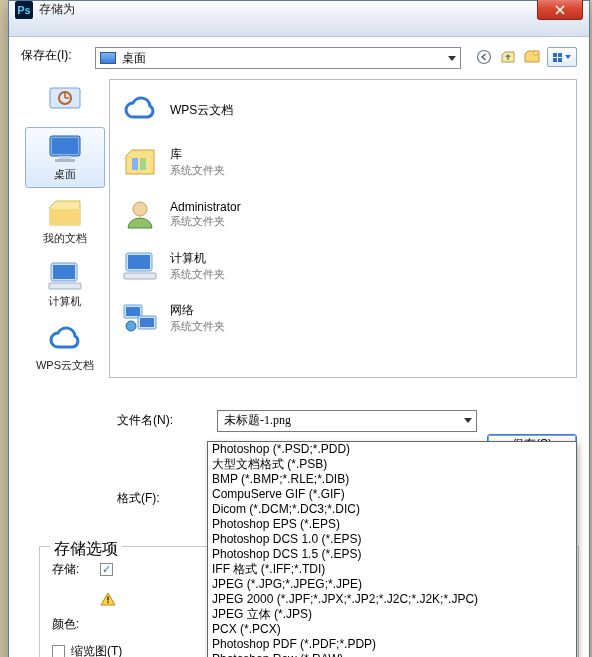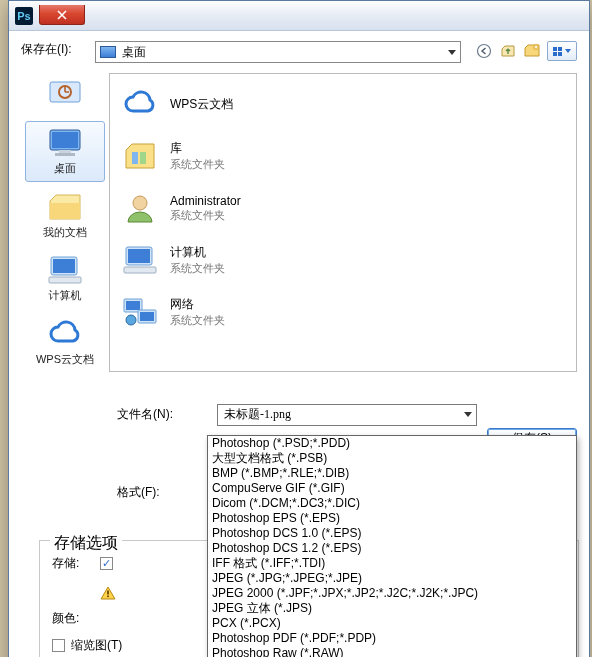--- a/index.html
+++ b/index.html
@@ -6,25 +6,24 @@
   body { background: #d4c8a8; display: flex; align-items: flex-start; justify-content: flex-start; }
   .window {
     width: 582px;
     margin: 0 0 0 8px;
     background: #fff;
     border: 1px solid #5a7aa0;
     box-shadow: 0 4px 20px rgba(0,0,0,0.35);
     position: relative;
   }
   .titlebar {
-    height: 30px;
+    height: 36px;
     background: linear-gradient(#fdfdfe, #e8edf5 45%, #d7e1ee);
     border-bottom: 1px solid #b8c6d9;
     display: flex;
-    align-items: center;
     padding: 0 0 0 6px;
   }
   .titlebar .ps-icon {
     width: 18px; height: 18px; background: #001a33; color: #5fc9f3;
     display: flex; align-items: center; justify-content: center;
     font-weight: bold; font-size: 11px; border-radius: 2px; margin-right: 6px;
   }
   .titlebar .title { color: #222; font-size: 12px; flex: 1; }
   .close-btn {
     width: 46px; height: 20px;
@@ -163,20 +162,21 @@
 
   
 </style>
 </head>
 <body>
 
 <div class="window">
 
   <div class="titlebar">
     <div class="ps-icon">Ps</div>
+    <div class="title">存储为</div>
     <div class="close-btn">
       <svg viewBox="0 0 10 10" width="10" height="10">
           <path d="M1 1 L9 9 M9 1 L1 9" stroke="#fff" stroke-width="1.6"></path>
         </svg>
     </div>
   </div>
 
   <div class="body">
 
     <div class="toprow">
@@ -387,21 +387,21 @@
     </div>
 
     <div class="dropdown" id="fmt-dd">
         <div class="opt">Photoshop (*.PSD;*.PDD)</div>
         <div class="opt">大型文档格式 (*.PSB)</div>
         <div class="opt">BMP (*.BMP;*.RLE;*.DIB)</div>
         <div class="opt">CompuServe GIF (*.GIF)</div>
         <div class="opt">Dicom (*.DCM;*.DC3;*.DIC)</div>
         <div class="opt">Photoshop EPS (*.EPS)</div>
         <div class="opt">Photoshop DCS 1.0 (*.EPS)</div>
-        <div class="opt">Photoshop DCS 1.2 (*.EPS)</div>
+        <div class="opt">Photoshop DCS 1.5 (*.EPS)</div>
         <div class="opt">IFF 格式 (*.IFF;*.TDI)</div>
         <div class="opt">JPEG (*.JPG;*.JPEG;*.JPE)</div>
         <div class="opt">JPEG 2000 (*.JPF;*.JPX;*.JP2;*.J2C;*.J2K;*.JPC)</div>
         <div class="opt">JPEG 立体 (*.JPS)</div>
         <div class="opt">PCX (*.PCX)</div>
         <div class="opt">Photoshop PDF (*.PDF;*.PDP)</div>
         <div class="opt">Photoshop Raw (*.RAW)</div>
       </div>
 
   </div>

